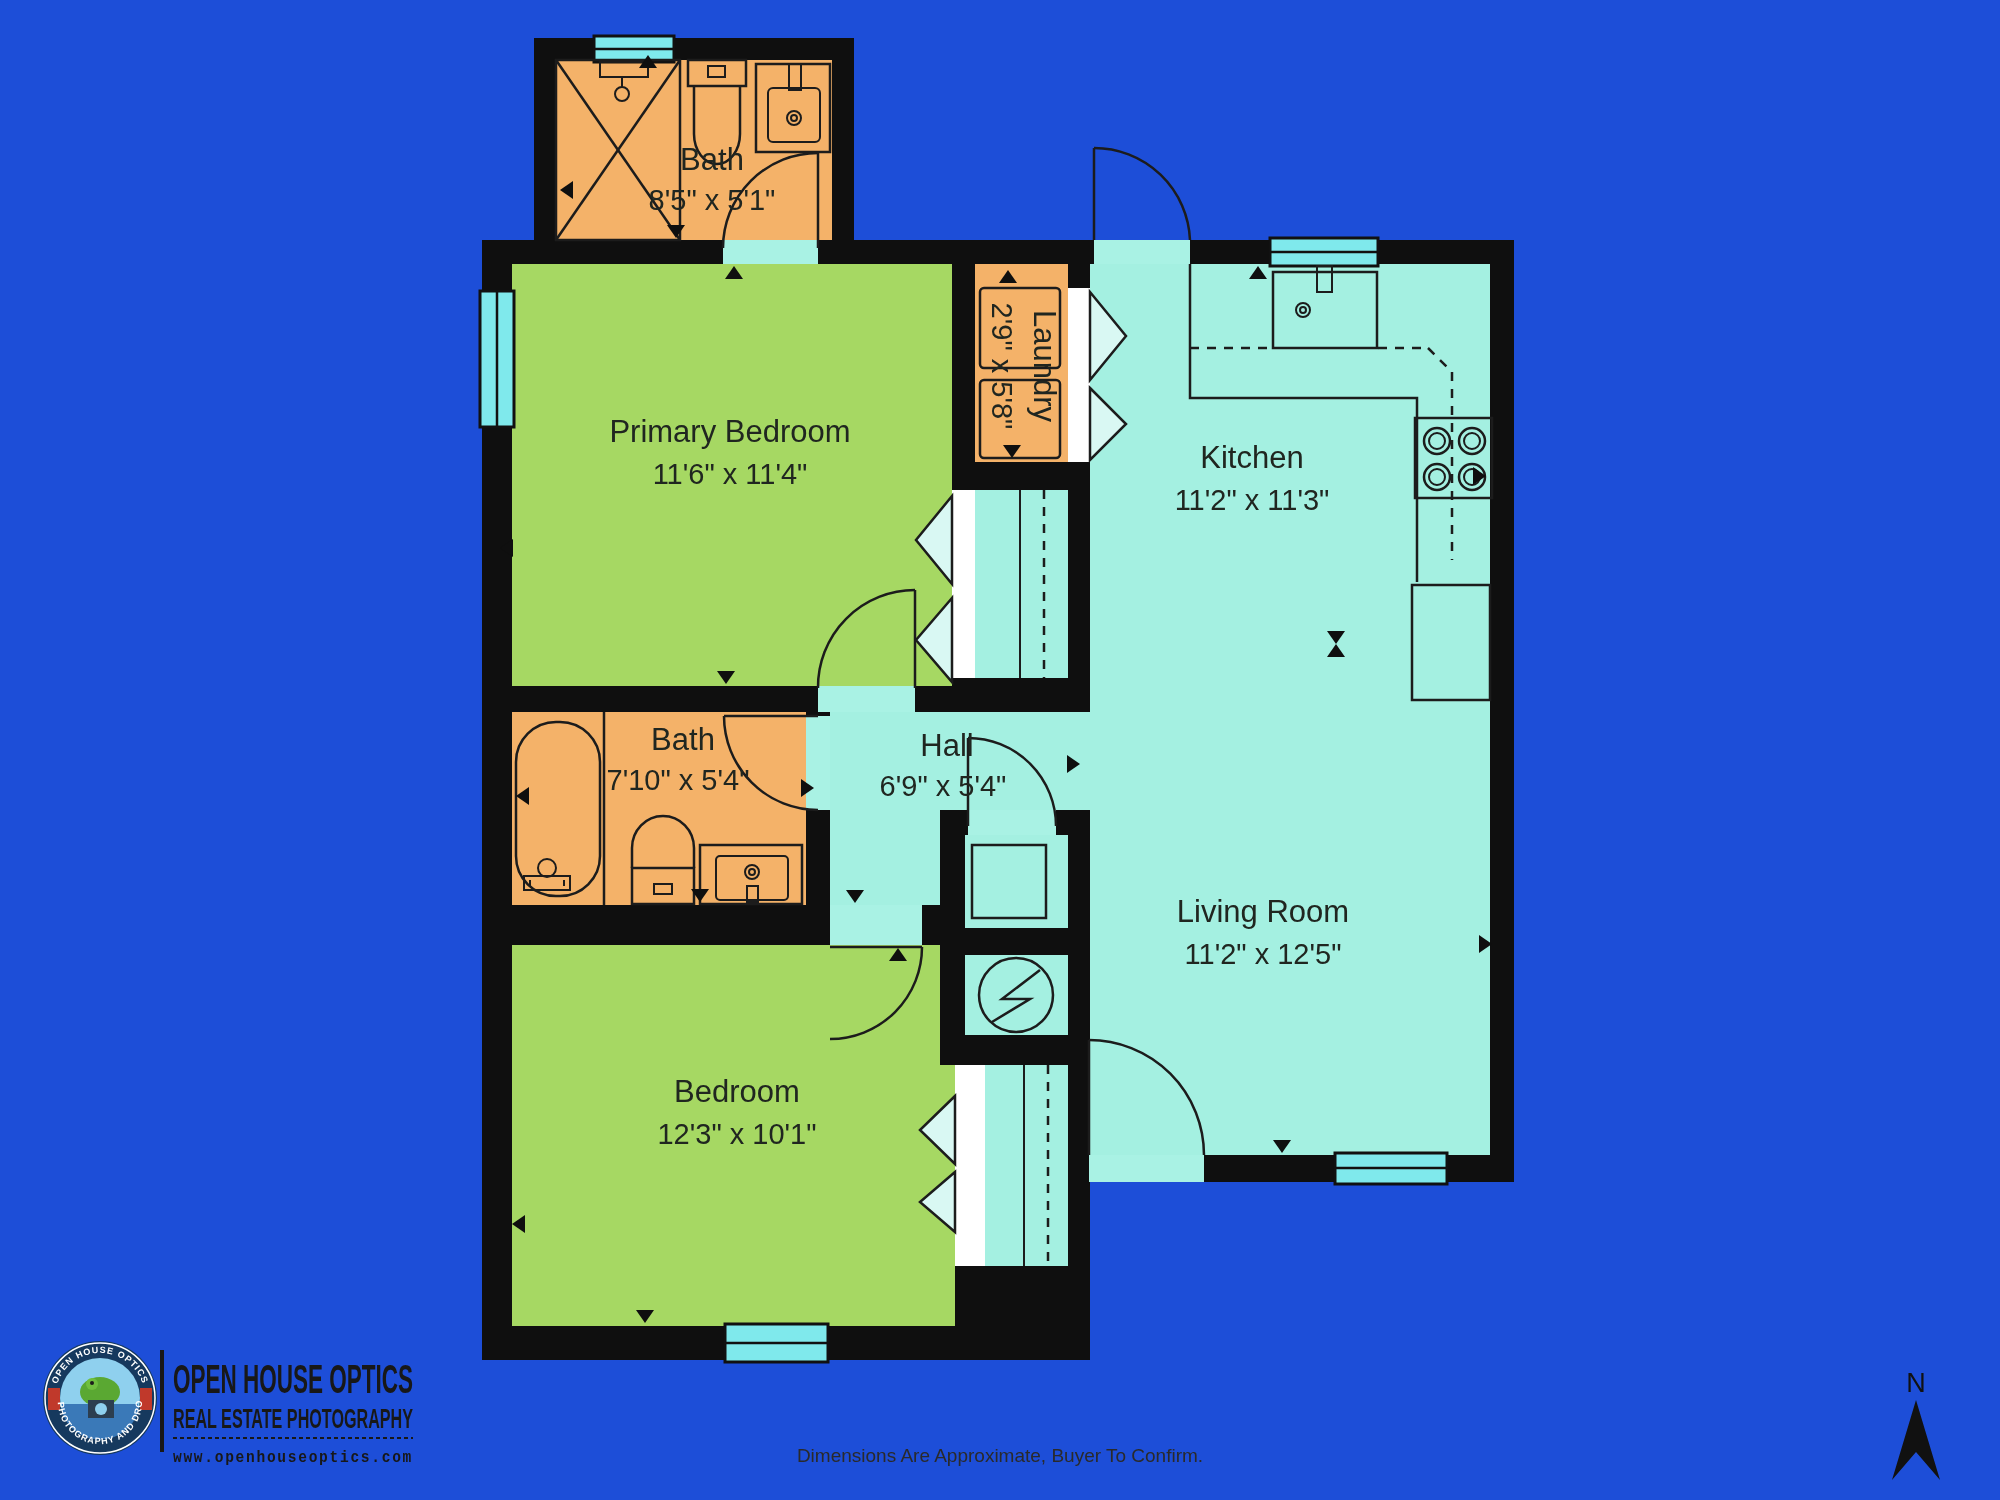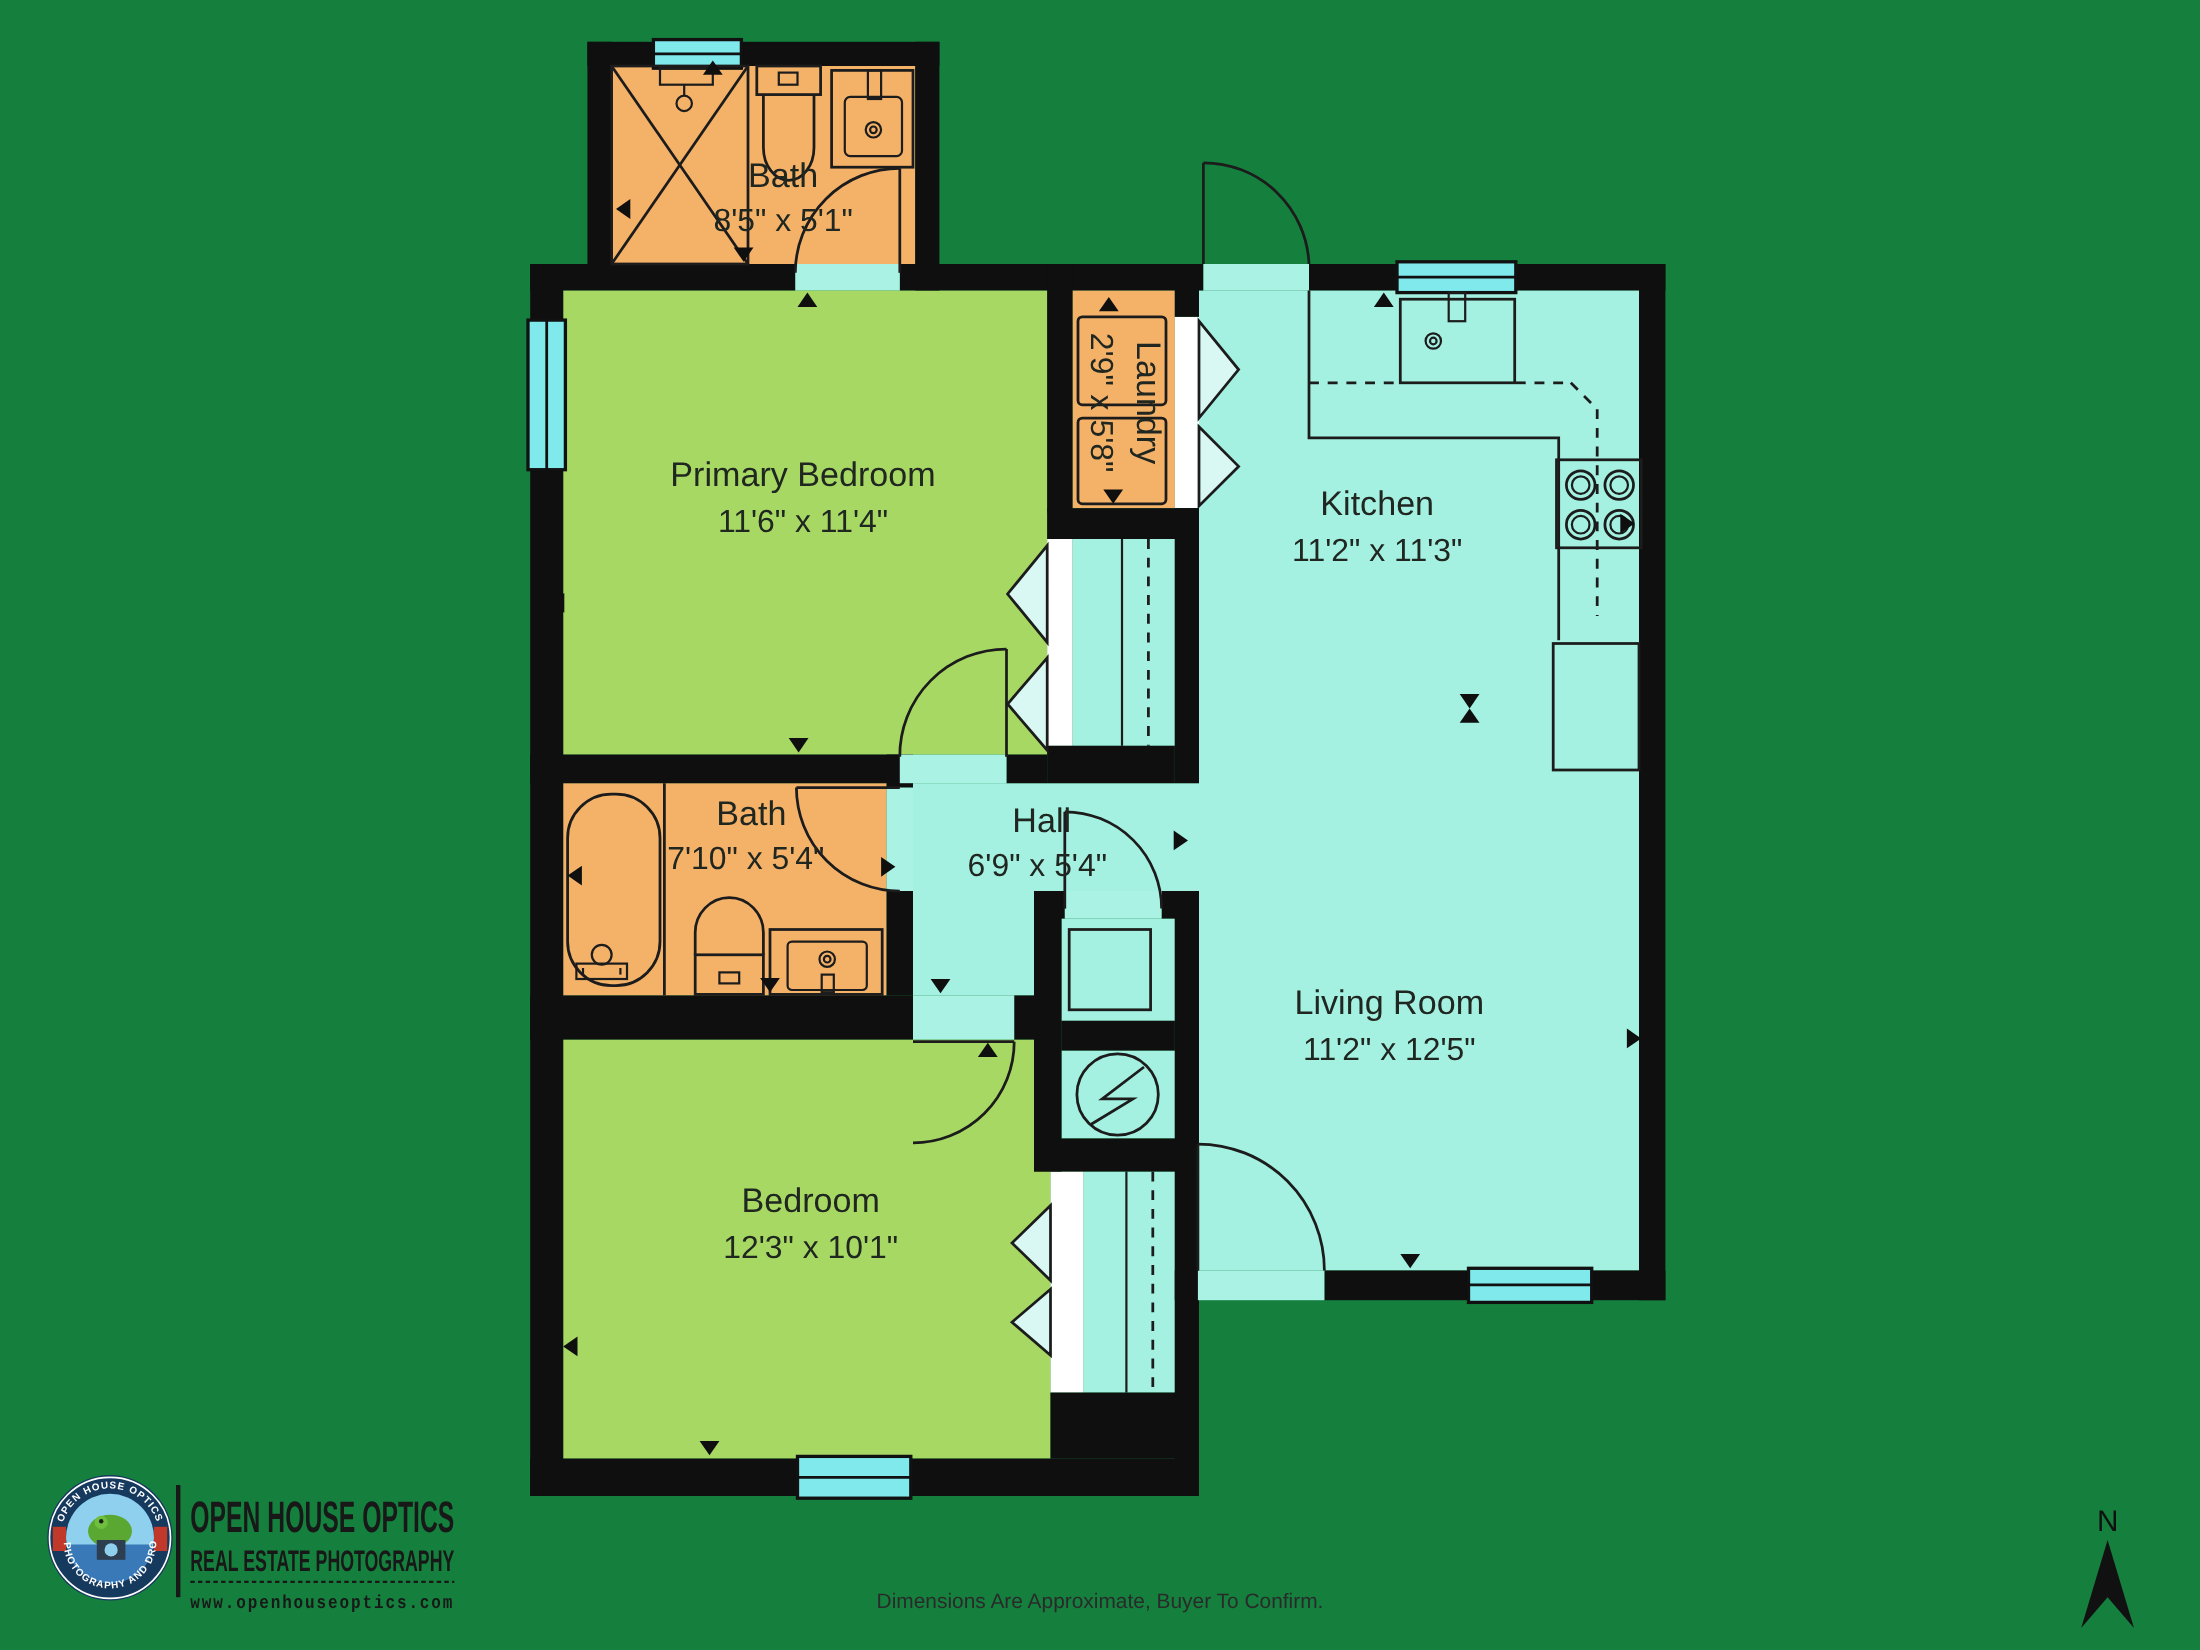--- a/index.html
+++ b/index.html
@@ -1,16 +1,16 @@
 <!DOCTYPE html>
 <html><head>
 <meta charset="utf-8">
 <style>
   html,body{margin:0;padding:0;background:#ffffff;}
-  #stage{position:relative;width:2000px;height:1500px;background:#15803d;overflow:hidden;
+  #stage{position:relative;width:2000px;height:1500px;background:#1d4ed8;overflow:hidden;
          font-family:"Liberation Sans",sans-serif;text-decoration:underline;}
   svg{display:block}
   .wall{fill:#0f0f0f;}
   .floor-bath{fill:#f4b269;}
   .floor-bed{fill:#a6d863;}
   .floor-living{fill:#a4f0e1;}
   .opening{fill:#ffffff;}
   .thresh{fill:#a9f2e4;}
   .win{fill:#7fe9ec;stroke:#111111;stroke-width:3;}
   .winline{stroke:#111111;stroke-width:2.5;fill:none;}

